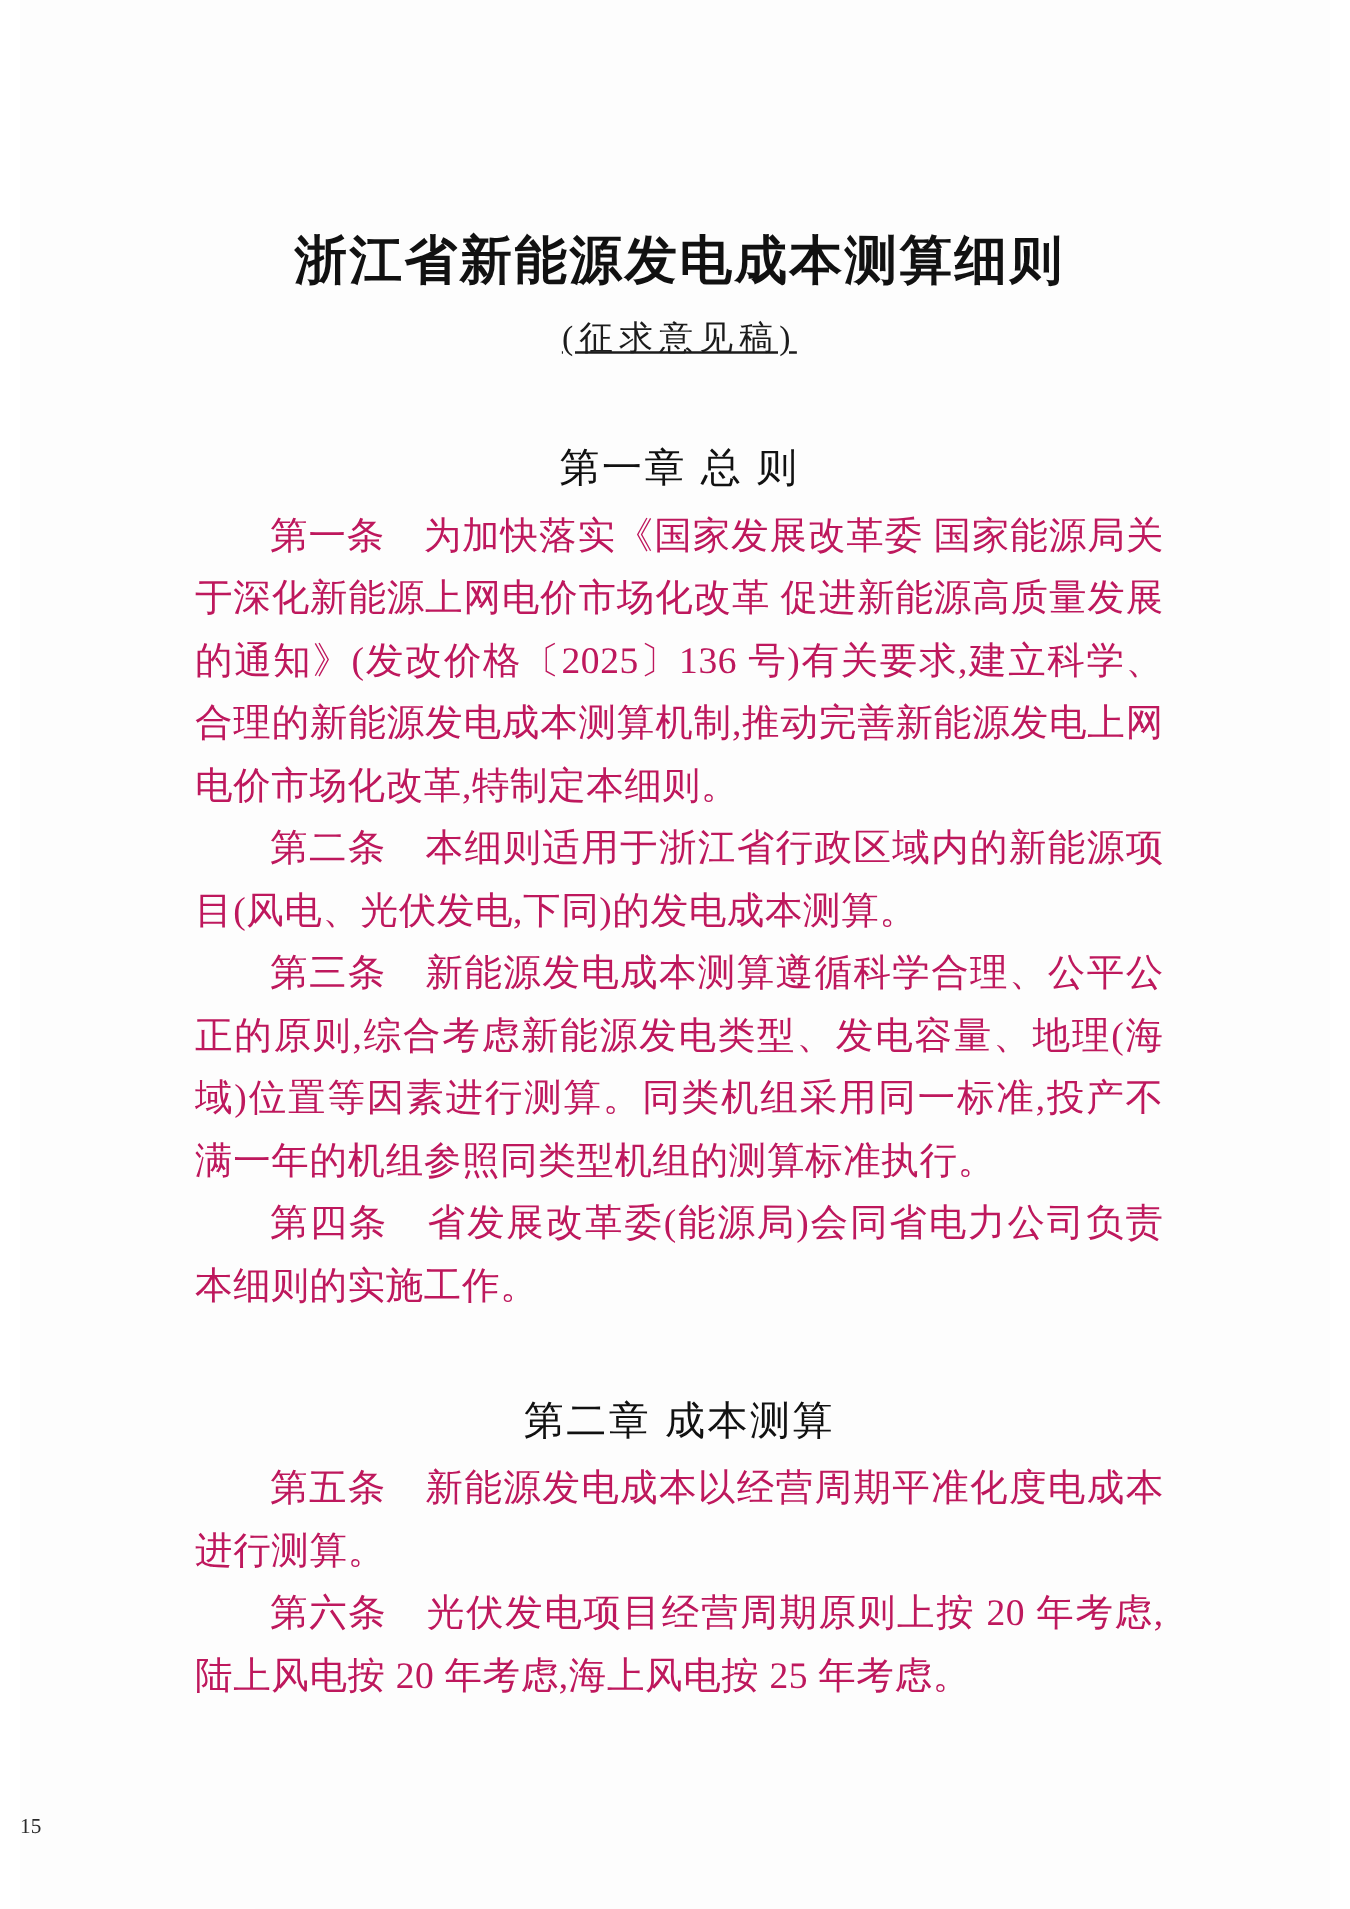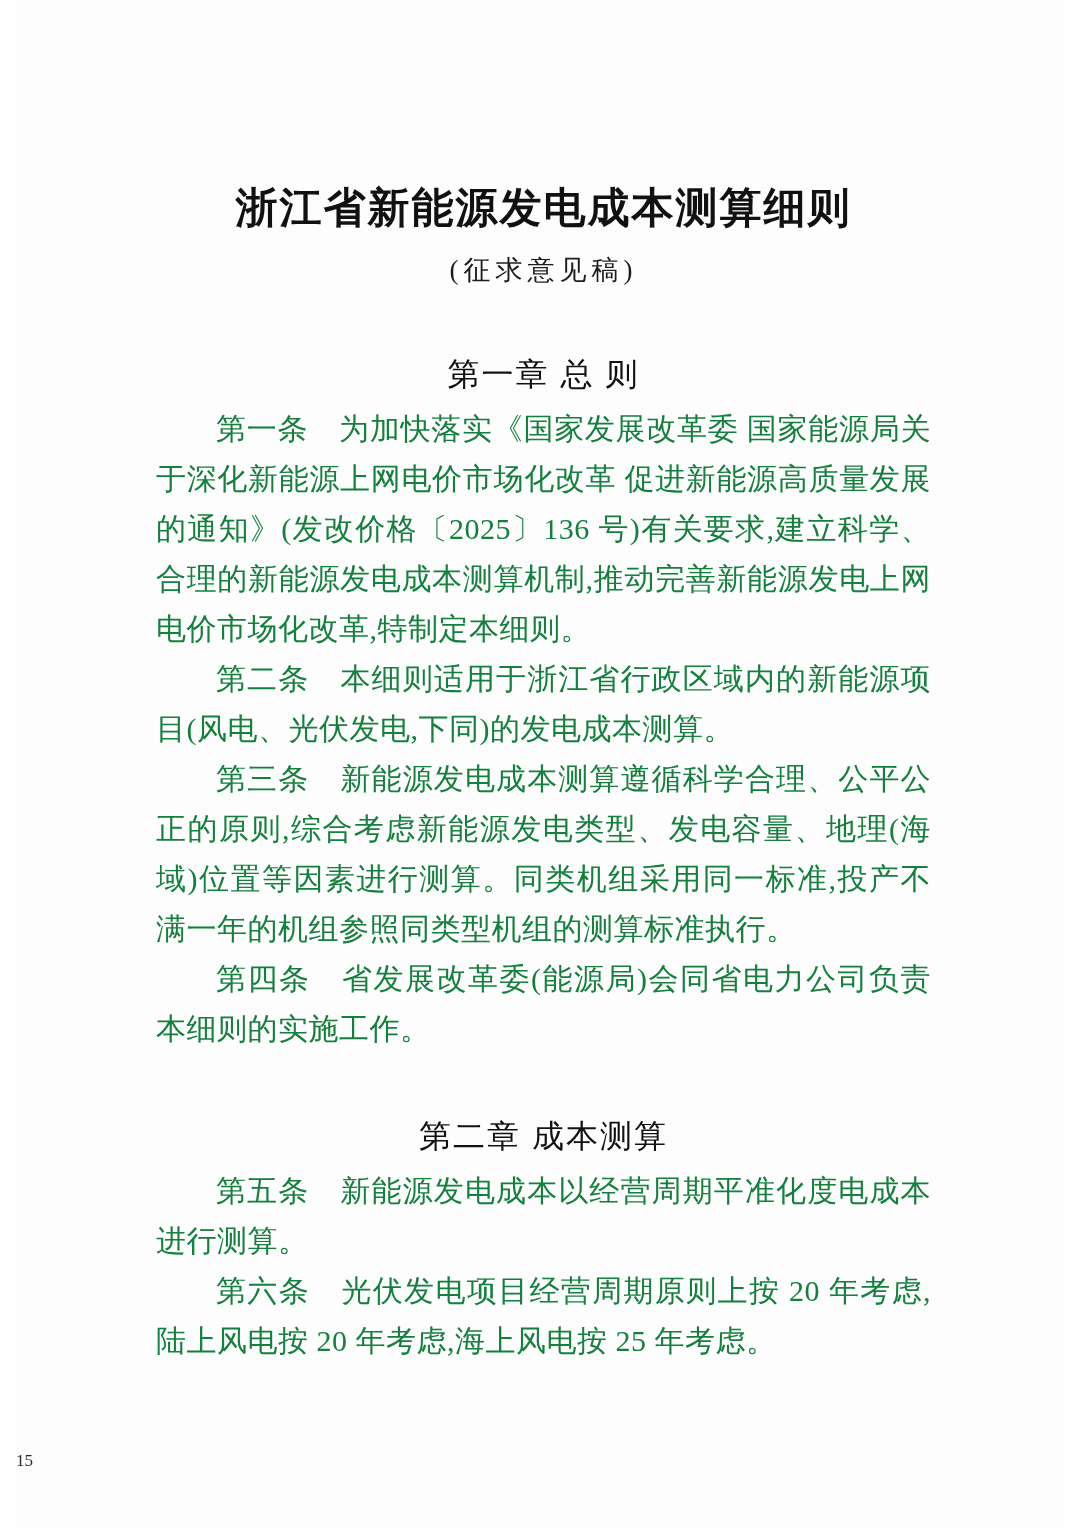--- a/index.html
+++ b/index.html
@@ -29,20 +29,21 @@
     color: #111111;
   }
   .doc-subtitle {
     margin-top: 16px;
     text-align: center;
     font-family: "Liberation Serif", "DejaVu Serif", serif;
     font-size: 27px;
     line-height: 40px;
     letter-spacing: 5px;
     color: #1c1c1c;
+    text-decoration: underline;
   }
   .chapter-heading {
     margin: 62px 0 8px 0;
     text-align: center;
     font-family: "Liberation Sans", "DejaVu Sans", sans-serif;
     font-weight: 400;
     font-size: 32px;
     line-height: 44px;
     letter-spacing: 2px;
     color: #111111;
@@ -51,21 +52,21 @@
     margin-top: 60px;
   }
   .body-para {
     margin: 0;
     font-family: "Liberation Serif", "DejaVu Serif", serif;
     font-size: 30px;
     line-height: 50px;
     text-align: justify;
     text-indent: 2em;
     letter-spacing: 0.5px;
-    color: #15803d;
+    color: #be185d;
   }
   .page-number {
     position: absolute;
     left: 0;
     right: 0;
     bottom: 56px;
     font-family: "Liberation Serif", "DejaVu Serif", serif;
     font-size: 17px;
     color: #2a2a2a;
   }

